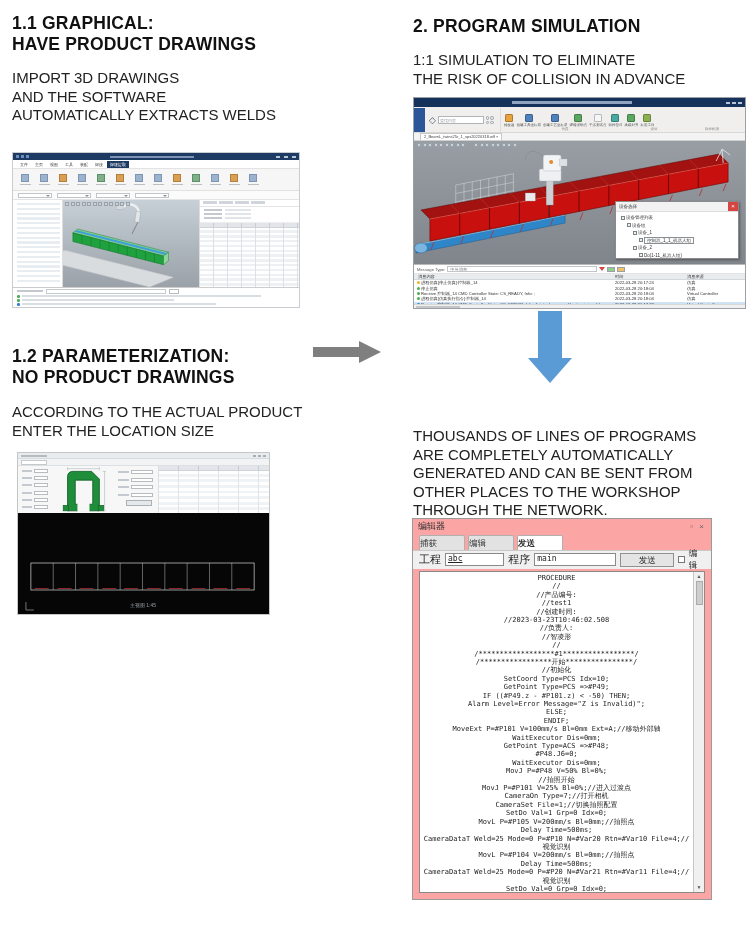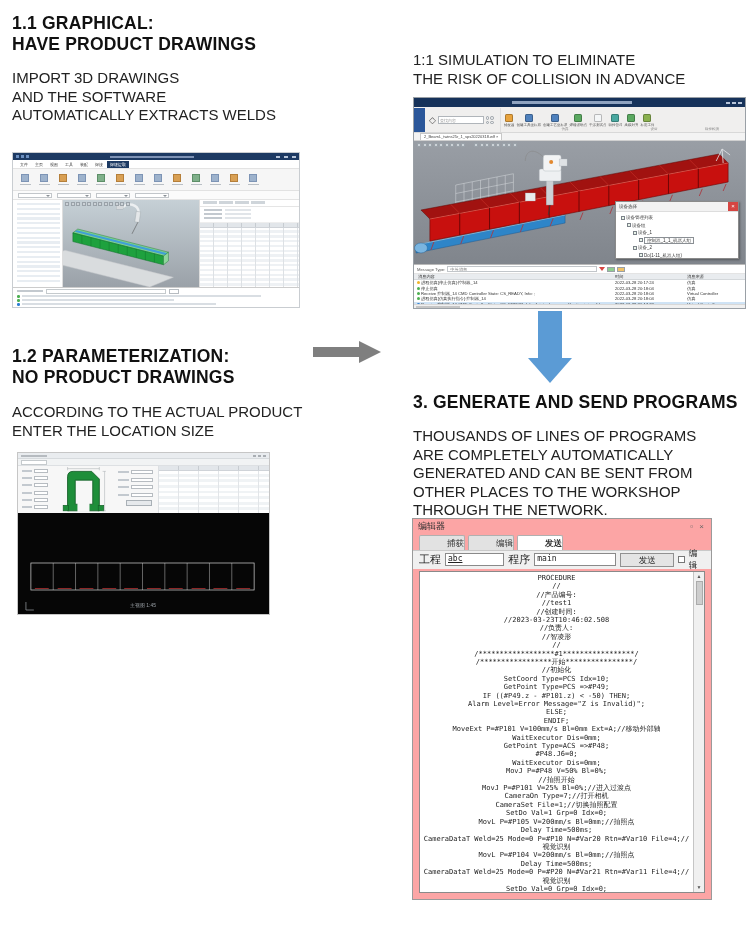--- a/index.html
+++ b/index.html
@@ -155,21 +155,21 @@
   .log-src { width:58px; white-space:nowrap; overflow:hidden; }
   .s3-hscroll { height:5px; background:#f0f0f0; border-top:1px solid #d8d8d8; position:relative; flex:0 0 auto; }
   .s3-hscroll .thumb { position:absolute; left:2px; top:1px; width:44px; height:3px; background:#c6c6c6; }
 
   
   .shot4 { left:412px; top:518px; width:300px; height:402px; }
   .editor { position:absolute; left:0; top:0; width:300px; height:382px; background:#fca5a5; border:1px solid #9a9a9a; display:flex; flex-direction:column; }
   .ed-title { height:15px; display:flex; align-items:center; padding:0 5px; font-size:9px; color:#333; }
   .ed-title .icons { margin-left:auto; font-size:8px; color:#666; letter-spacing:2px; }
   .ed-tabs { display:flex; gap:3px; padding:1px 6px 0; height:16px; }
-  .ed-tab { width:46px; text-align:right; font-size:8.5px; color:#333; background:#e2e2e2; border:1px solid #b0b0b0; border-bottom:none; border-radius:2px 2px 0 0; line-height:14px; }
+  .ed-tab { width:46px; text-align:left; font-size:8.5px; color:#333; background:#e2e2e2; border:1px solid #b0b0b0; border-bottom:none; border-radius:2px 2px 0 0; line-height:14px; }
   .ed-tab.active { background:#fff; font-weight:bold; }
   .ed-form { display:flex; align-items:center; gap:4px; padding:0 6px; height:19px; border-top:1px solid #c9c9c9; background:#f0f0f0; }
   .ed-form label { font-size:11px; color:#222; white-space:nowrap; }
   .ed-input { height:13px; border:1px solid #8a8a8a; background:#fff; font:8px "DejaVu Sans Mono", monospace; color:#222; padding:0 2px; }
   .ed-input.proj { width:62px;text-decoration:underline; } .ed-input.prog { width:86px; }
   .ed-send { width:56px; height:14px; background:#e4e4e4; border:1px solid #919191; font-size:8.5px; color:#222; text-align:center; line-height:12px; }
   .ed-chk { width:7px; height:7px; border:1px solid #777; background:#fff; flex:0 0 auto; }
   .ed-chklb { font-size:8.5px; color:#222; }
   .ed-code { margin:2px 6px 6px; background:#fff; border:1px solid #8a8a8a; height:324px; overflow:hidden; display:flex; }
   .code-lines { flex:1; padding:2px 3px; font:7px/8.4px "DejaVu Sans Mono", monospace; color:#1c1c1c; overflow:hidden; }
@@ -187,23 +187,23 @@
 
   <div class="abs h-title" style="left:12px; top:13px;">1.1 GRAPHICAL:
 HAVE PRODUCT DRAWINGS</div>
   <div class="abs h-body" style="left:12px; top:69px;">IMPORT 3D DRAWINGS
 AND THE SOFTWARE
 AUTOMATICALLY EXTRACTS WELDS</div>
   <div class="abs h-title" style="left:12px; top:346px;">1.2 PARAMETERIZATION:
 NO PRODUCT DRAWINGS</div>
   <div class="abs h-body" style="left:12px; top:403px;">ACCORDING TO THE ACTUAL PRODUCT
 ENTER THE LOCATION SIZE</div>
+  <div class="abs h-title" style="left:413px; top:16px;">2. PROGRAM SIMULATION</div>
   <div class="abs h-body" style="left:413px; top:51px;">1:1 SIMULATION TO ELIMINATE
 THE RISK OF COLLISION IN ADVANCE</div>
-  <div class="abs h-title" style="left:413px; top:392px;">3. GENERATE AND SEND PROGRAMS</div>
   <div class="abs h-body" style="left:413px; top:427px;">THOUSANDS OF LINES OF PROGRAMS
 ARE COMPLETELY AUTOMATICALLY
 GENERATED AND CAN BE SENT FROM
 OTHER PLACES TO THE WORKSHOP
 THROUGH THE NETWORK.</div>
 
   <div class="abs arrow-right">
     <div class="shaft"></div>
     <div class="head"></div>
   </div>

